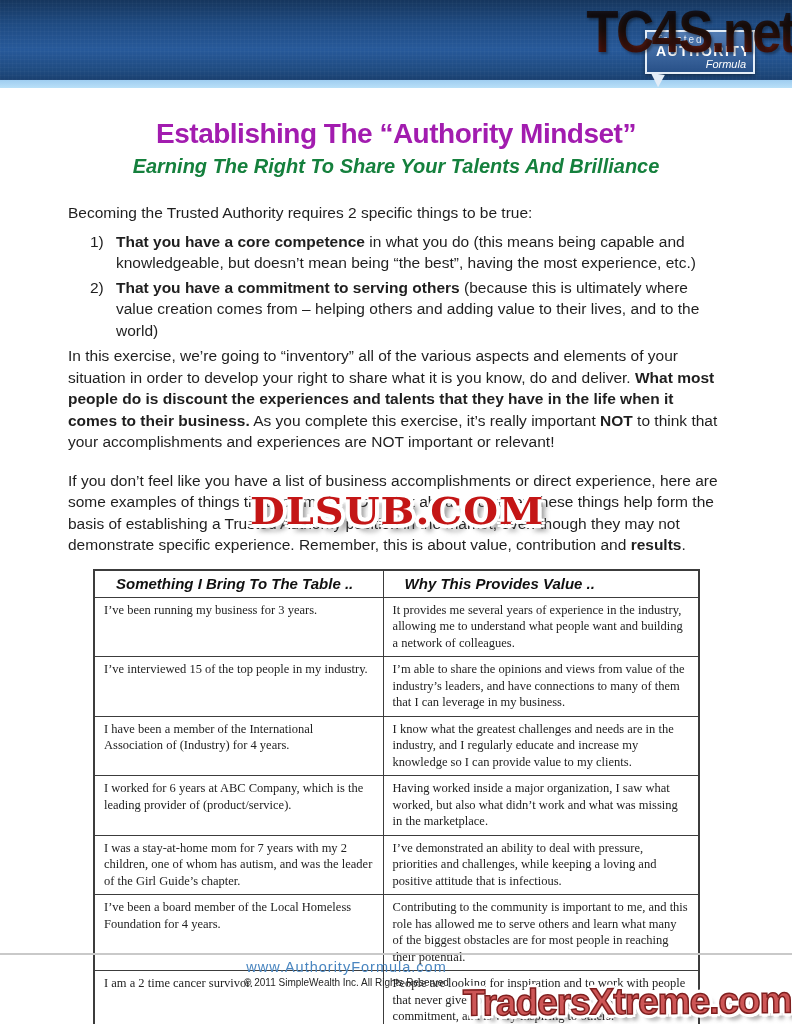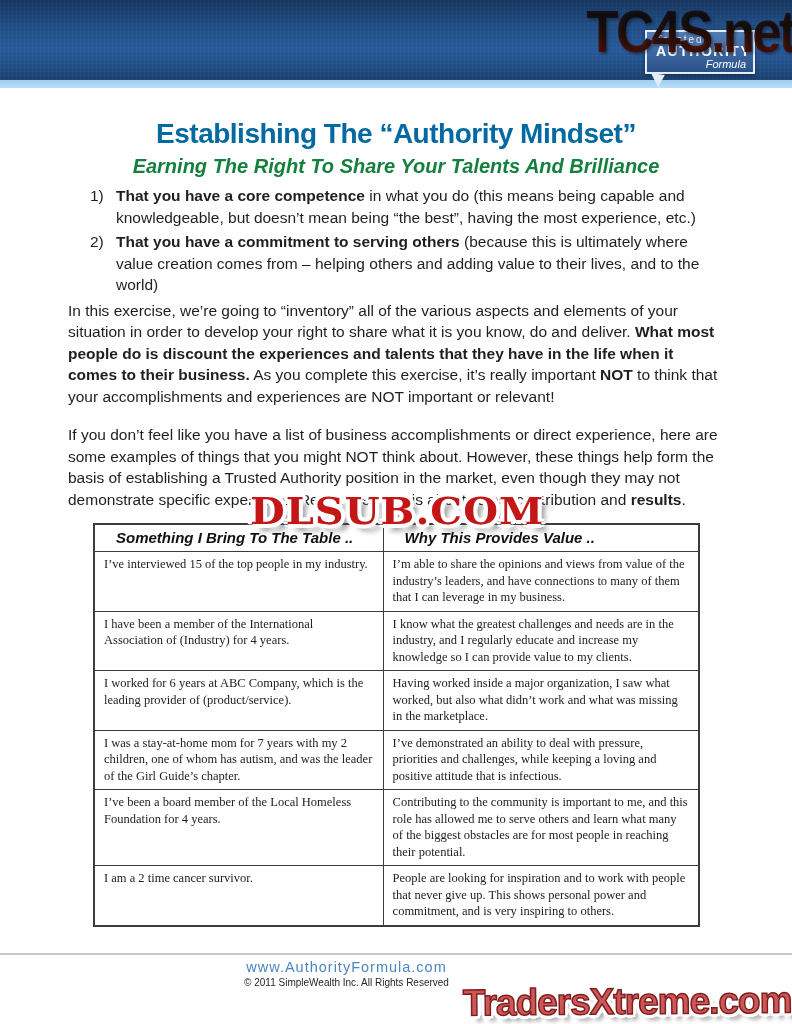--- a/index.html
+++ b/index.html
@@ -40,21 +40,21 @@
     border-style:solid; border-width:13px 5px 0 9px;
     border-color:#e4edf7 transparent transparent transparent; transform:rotate(8deg);
   }
   .logo-l1 { font-size:10px; letter-spacing:2px; opacity:.85; }
   .logo-l2 { font-size:14px; font-weight:bold; letter-spacing:1.5px; line-height:13px; }
   .logo-l3 { font-size:11px; font-style:italic; text-align:right; line-height:13px; }
   
   .content { position:absolute; top:92px; left:0; width:792px; padding:0 68px; z-index:2; }
   .title {
     margin-top:26px; text-align:center; font-size:28px; font-weight:bold;
-    color:#0369a1; letter-spacing:-.5px;
+    color:#a21caf; letter-spacing:-.5px;
   }
   .subtitle {
     margin-top:5px; text-align:center; font-size:20px; font-weight:bold;
     font-style:italic; color:#15803d;
   }
   .body-text { font-size:15.5px; line-height:21.5px; }
   .intro { margin-top:24px; }
   ol.two-things { margin-top:7px; list-style:none; }
   ol.two-things li { display:flex; margin-bottom:3px; }
   ol.two-things .num { width:26px; margin-left:22px; flex:none; }
@@ -121,20 +121,21 @@
   <div class="logo-l1">Trusted</div>
   <div class="logo-l2">AUTHORITY</div>
   <div class="logo-l3">Formula</div>
 </div>
 <div class="logo-tail"></div>
 
 <div class="content">
   <div class="title">Establishing The “Authority Mindset”</div>
   <div class="subtitle">Earning The Right To Share Your Talents And Brilliance</div>
 
+  <p class="body-text intro">Becoming the Trusted Authority requires 2 specific things to be true:</p>
 
   <ol class="two-things body-text">
     <li>
       <span class="num">1)</span>
       <span class="li-text"><b>That you have a core competence</b><span> in what you do (this means being capable and knowledgeable, but doesn’t mean being “the best”, having the most experience, etc.)</span></span>
     </li>
     <li>
       <span class="num">2)</span>
       <span class="li-text"><b>That you have a commitment to serving others</b><span> (because this is ultimately where value creation comes from – helping others and adding value to their lives, and to the world)</span></span>
     </li>
@@ -149,20 +150,24 @@
         <col class="c2">
       </colgroup>
     <thead>
       <tr>
         <th>Something I Bring To The Table ..</th>
         <th>Why This Provides Value ..</th>
       </tr>
     </thead>
     <tbody>
         <tr>
+          <td>I’ve been running my business for 3 years.</td>
+          <td>It provides me several years of experience in the industry, allowing me to understand what people want and building a network of colleagues.</td>
+        </tr>
+        <tr>
           <td>I’ve interviewed 15 of the top people in my industry.</td>
           <td>I’m able to share the opinions and views from value of the industry’s leaders, and have connections to many of them that I can leverage in my business.</td>
         </tr>
         <tr>
           <td>I have been a member of the International Association of (Industry) for 4 years.</td>
           <td>I know what the greatest challenges and needs are in the industry, and I regularly educate and increase my knowledge so I can provide value to my clients.</td>
         </tr>
         <tr>
           <td>I worked for 6 years at ABC Company, which is the leading provider of (product/service).</td>
           <td>Having worked inside a major organization, I saw what worked, but also what didn’t work and what was missing in the marketplace.</td>

